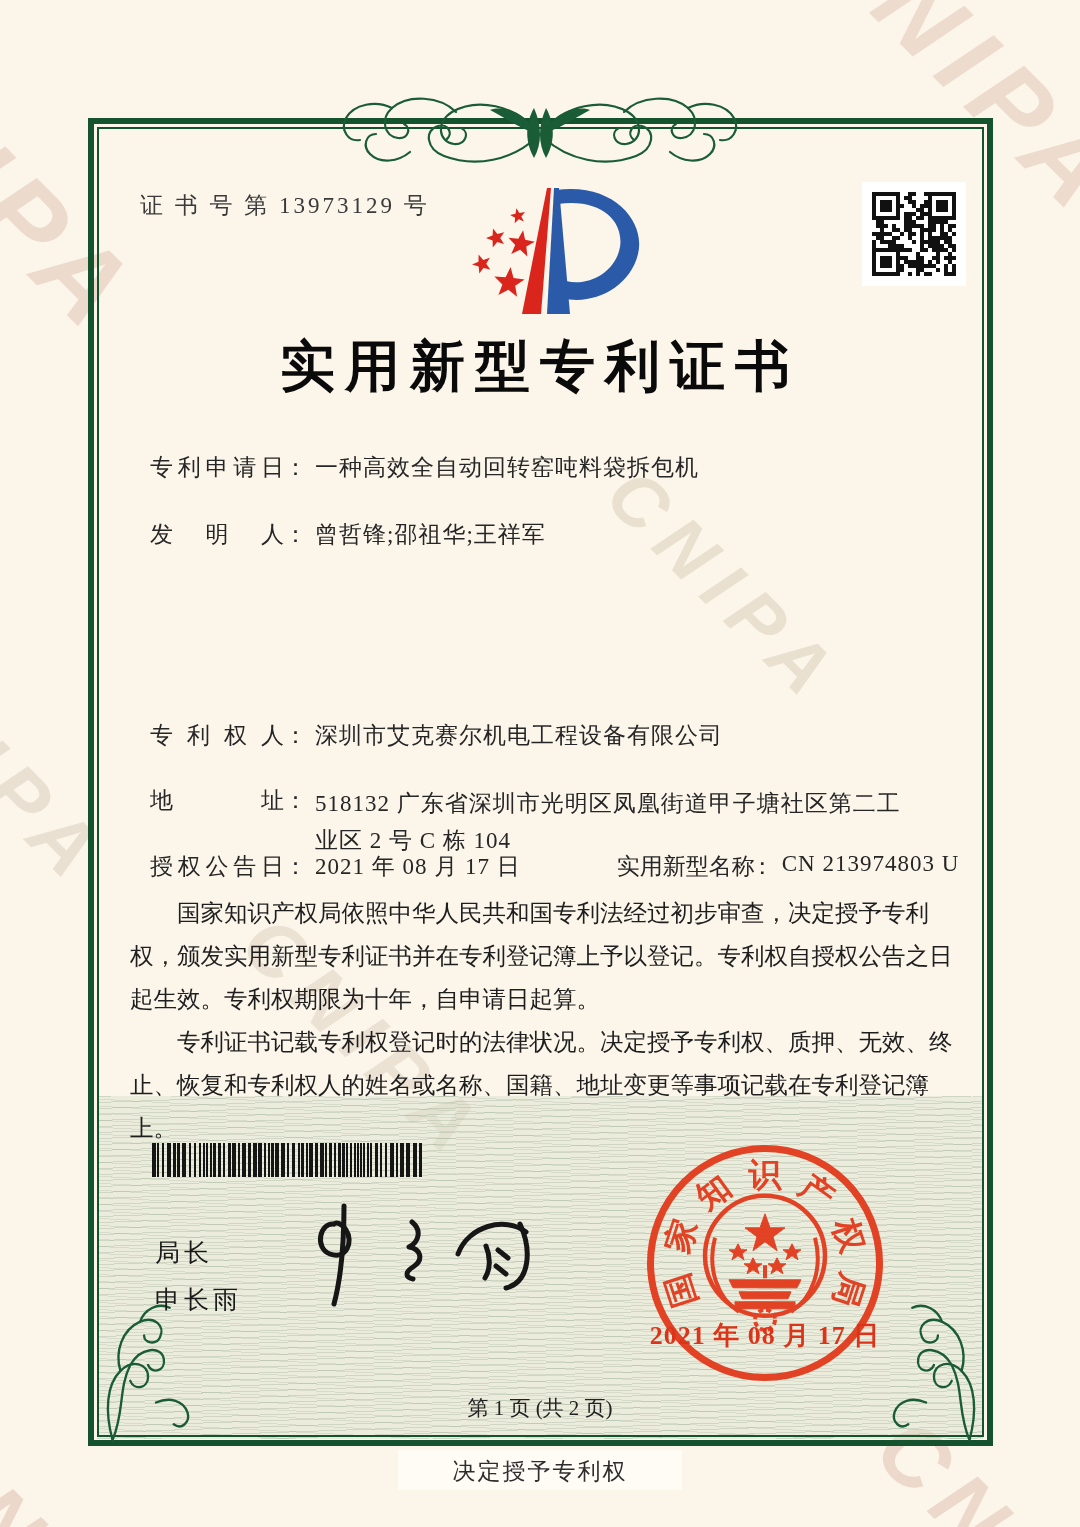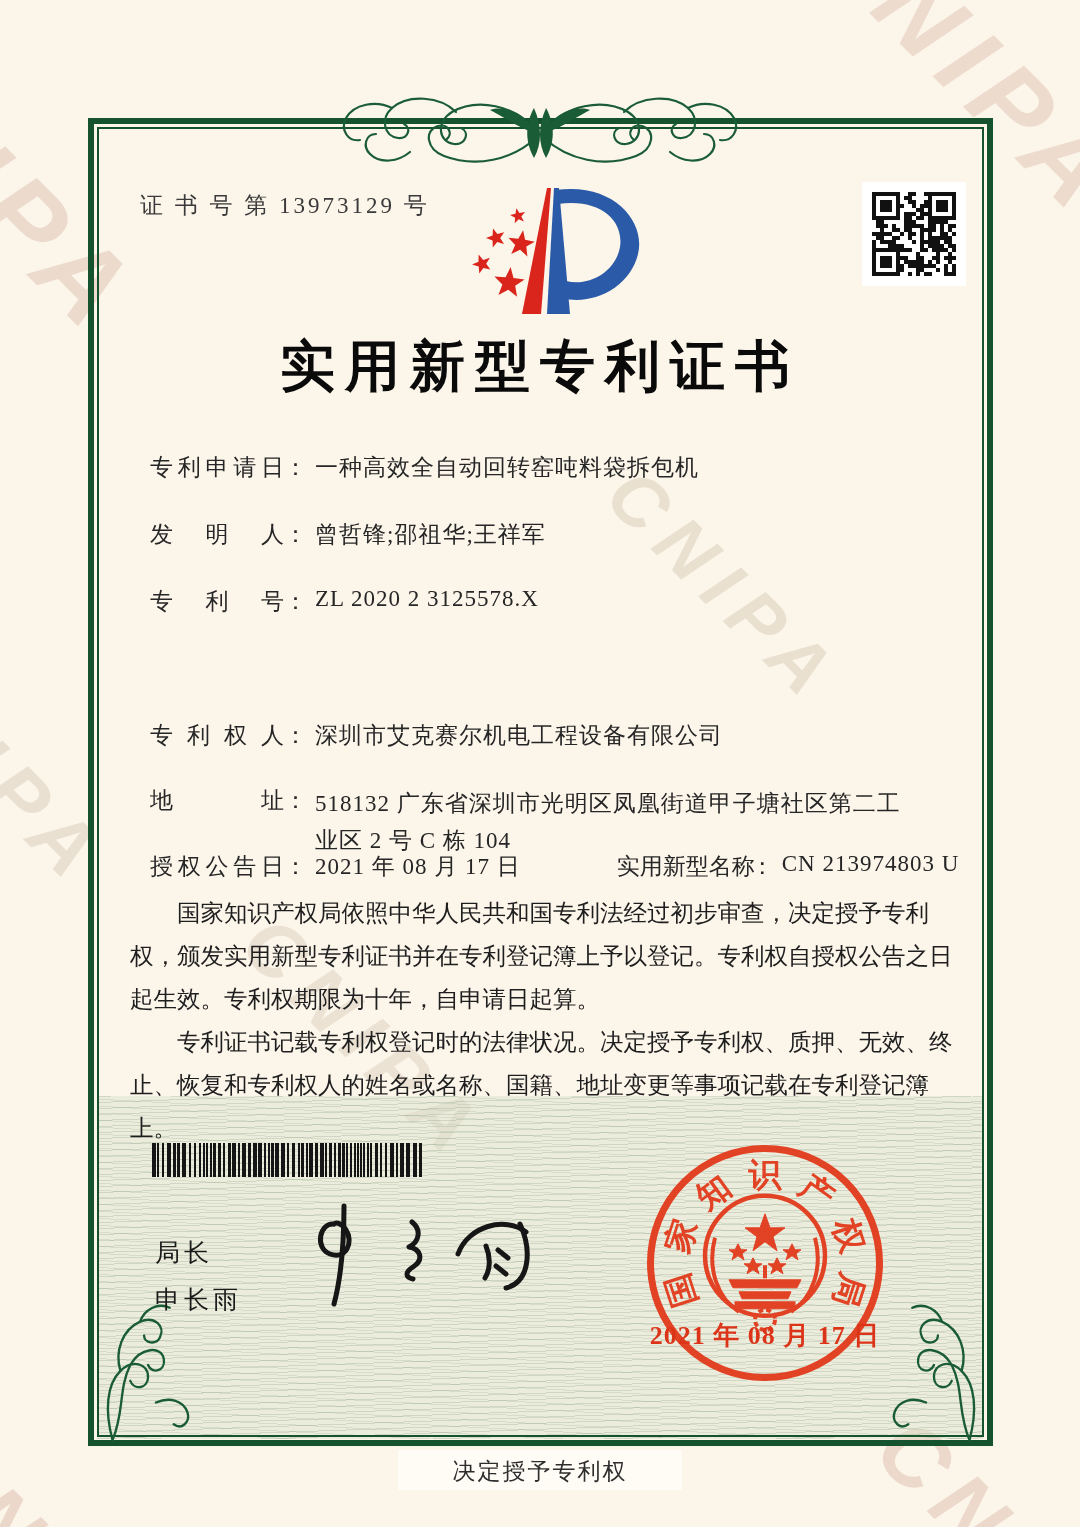--- a/index.html
+++ b/index.html
@@ -573,23 +573,20 @@
   </div>
 
   <div class="title">实用新型专利证书</div>
 
   <div class="frow r0">
     <span class="flabel">专利申请日</span><span class="fcolon">：</span><span class="fvalue">一种高效全自动回转窑吨料袋拆包机</span>
   </div>
   <div class="frow r1">
     <span class="flabel">发明人</span><span class="fcolon">：</span><span class="fvalue">曾哲锋;邵祖华;王祥军</span>
   </div>
-  <div class="frow r2">
-    <span class="flabel">专利号</span><span class="fcolon">：</span><span class="fvalue">ZL 2020 2 3125578.X</span>
-  </div>
   <div class="frow r4">
     <span class="flabel">专利权人</span><span class="fcolon">：</span><span class="fvalue">深圳市艾克赛尔机电工程设备有限公司</span>
   </div>
   <div class="frow r5">
     <span class="flabel">地址</span><span class="fcolon">：</span><span class="fvalue">518132 广东省深圳市光明区凤凰街道甲子塘社区第二工业区 2 号 C 栋 104</span>
   </div>
   <div class="frow r6">
     <span class="flabel">授权公告日</span><span class="fcolon">：</span><span class="fvalue">2021 年 08 月 17 日</span><span class="flabel second">实用新型名称</span><span class="fcolon">：</span><span class="fvalue">CN 213974803 U</span>
   </div>
 
@@ -698,16 +695,17 @@
         <rect x="-1.5" y="6" width="3" height="12"></rect>
         <path d="M-36,20 L36,20 L32,28 L-32,28 Z"></path>
         <path d="M-26,32 L26,32 L23,39 L-23,39 Z"></path>
         <rect x="-30" y="42" width="60" height="7"></rect>
         <circle cx="0" cy="60" r="10" fill="none" stroke-width="4" stroke-dasharray="5,3"></circle>
       </g>
     </svg>
   </div>
   <div class="seal-date">2021 年 08 月 17 日</div>
 
+  <div class="page-num">第 1 页 (共 2 页)</div>
   <div class="note-box"></div>
   <div class="note">决定授予专利权</div>
 
 </div>
 
 </body></html>

